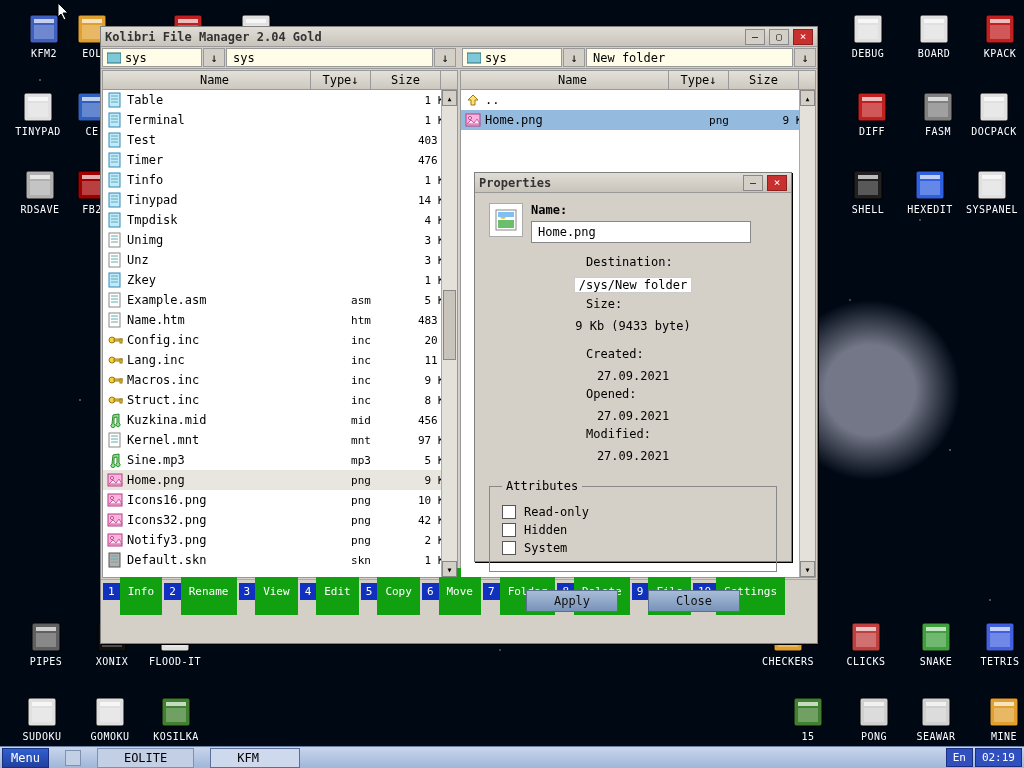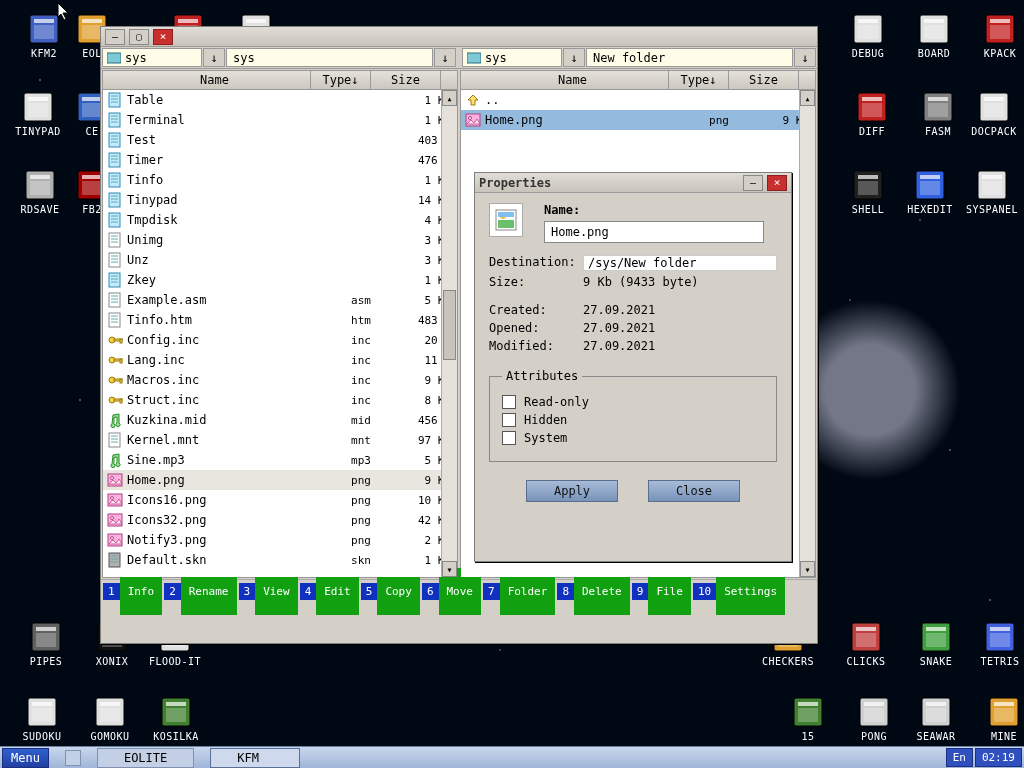--- a/index.html
+++ b/index.html
@@ -70,24 +70,24 @@
 .scrollbar .thumb { position:absolute; left:1px; right:1px; background:#c8c4bb; border:1px solid #888; }
 
 .btnbar { display:flex; height:24px; padding:2px; gap:2px; background:#d4d0c8; border-top:1px solid #aaa; }
 .fnbtn { display:flex; align-items:center; cursor:pointer; }
 .fnbtn .num { background:#1030c0; color:#fff; padding:2px 5px; font-size:11px; }
 .fnbtn .lab { background:#10a010; color:#fff; padding:17px 8px; font-size:11px; }
 
 
 #props { left: 474px; top: 172px; width: 318px; height: 390px; z-index: 5; }
 .pbody { padding:10px 14px; font-size:12px; color:#000; }
-.prow { display:flex; margin-bottom:4px; align-items:flex-start; }
+.prow { display:flex; gap:8px; margin-bottom:4px; align-items:center;flex-direction:column; }
 .prow .pk { width:94px; }
 .prow .pv {  }
-.pname-box { display:flex; align-items:flex-start; gap:21px; margin-bottom:12px; }
+.pname-box { display:flex; align-items:flex-start; gap:8px; margin-bottom:12px; }
 .pname-box .thumb { width:34px; height:34px; border:1px solid #aaa; background:#fff; display:flex; align-items:center; justify-content:center; }
 .pname-box .nm input { width:220px; height:22px; border:1px solid #888; padding:0 6px; background:#fff; font-family:inherit; font-size:12px; margin-top:4px;}
 fieldset { border:1px solid #888; padding:8px 12px 12px; margin-top:16px; }
 legend { padding:0 4px; }
 .chk { display:flex; align-items:center; gap:8px; margin:4px 0; }
 .chk .box { width:14px; height:14px; border:1px solid #555; background:#fff; }
 .btns { display:flex; justify-content:center; gap:30px; margin-top:18px; }
 .pbtn { width:92px; height:22px; background:linear-gradient(#a8bcd8,#7893b9); border:1px solid #5a6f90; color:#111; display:flex; align-items:center; justify-content:center; cursor:pointer; }
 
 
@@ -423,20 +423,21 @@
       <span class="lbl">MINE</span>
     </div>
   </div>
 
 <svg class="cursor" viewBox="0 0 14 20">
   <path d="M1 1 L1 15 L4 12 L7 18 L9 17 L6 11 L11 11 Z" fill="#fff" stroke="#000"></path>
 </svg>
 
 <div id="kfm" class="win">
   <div class="title">
+    <span class="tt">Kolibri File Manager 2.04 Gold</span>
     <div class="winbtn mn"></div>
     <div class="winbtn mx"></div>
     <div class="winbtn cl">×</div>
   </div>
 
   <div class="toolbar-row">
     <div class="drv">
       <svg width="14" height="12">
           <rect width="14" height="10" y="1" fill="#7ec8d8" stroke="#2a6f80"></rect>
         </svg>
@@ -568,21 +569,21 @@
               </svg></span>
             <span class="rn">Example.asm</span>
             <span class="rt">asm</span>
             <span class="rs">5 Kb</span>
           </div>
           <div class="row">
             <span class="ri"><svg class="i-doc" width="16" height="16">
                 <rect x="2" y="1" width="11" height="14"></rect>
                 <path d="M4 4h7M4 7h7M4 10h7" stroke="#6aa" stroke-width="1"></path>
               </svg></span>
-            <span class="rn">Tinfo.htm</span>
+            <span class="rn">Name.htm</span>
             <span class="rt">htm</span>
             <span class="rs">483 B</span>
           </div>
           <div class="row">
             <span class="ri"><svg class="i-key" width="16" height="16">
                 <circle cx="5" cy="8" r="3"></circle>
                 <rect x="7" y="7" width="8" height="2"></rect>
                 <rect x="13" y="7" width="2" height="4"></rect>
               </svg></span>
             <span class="rn">Config.inc</span>

